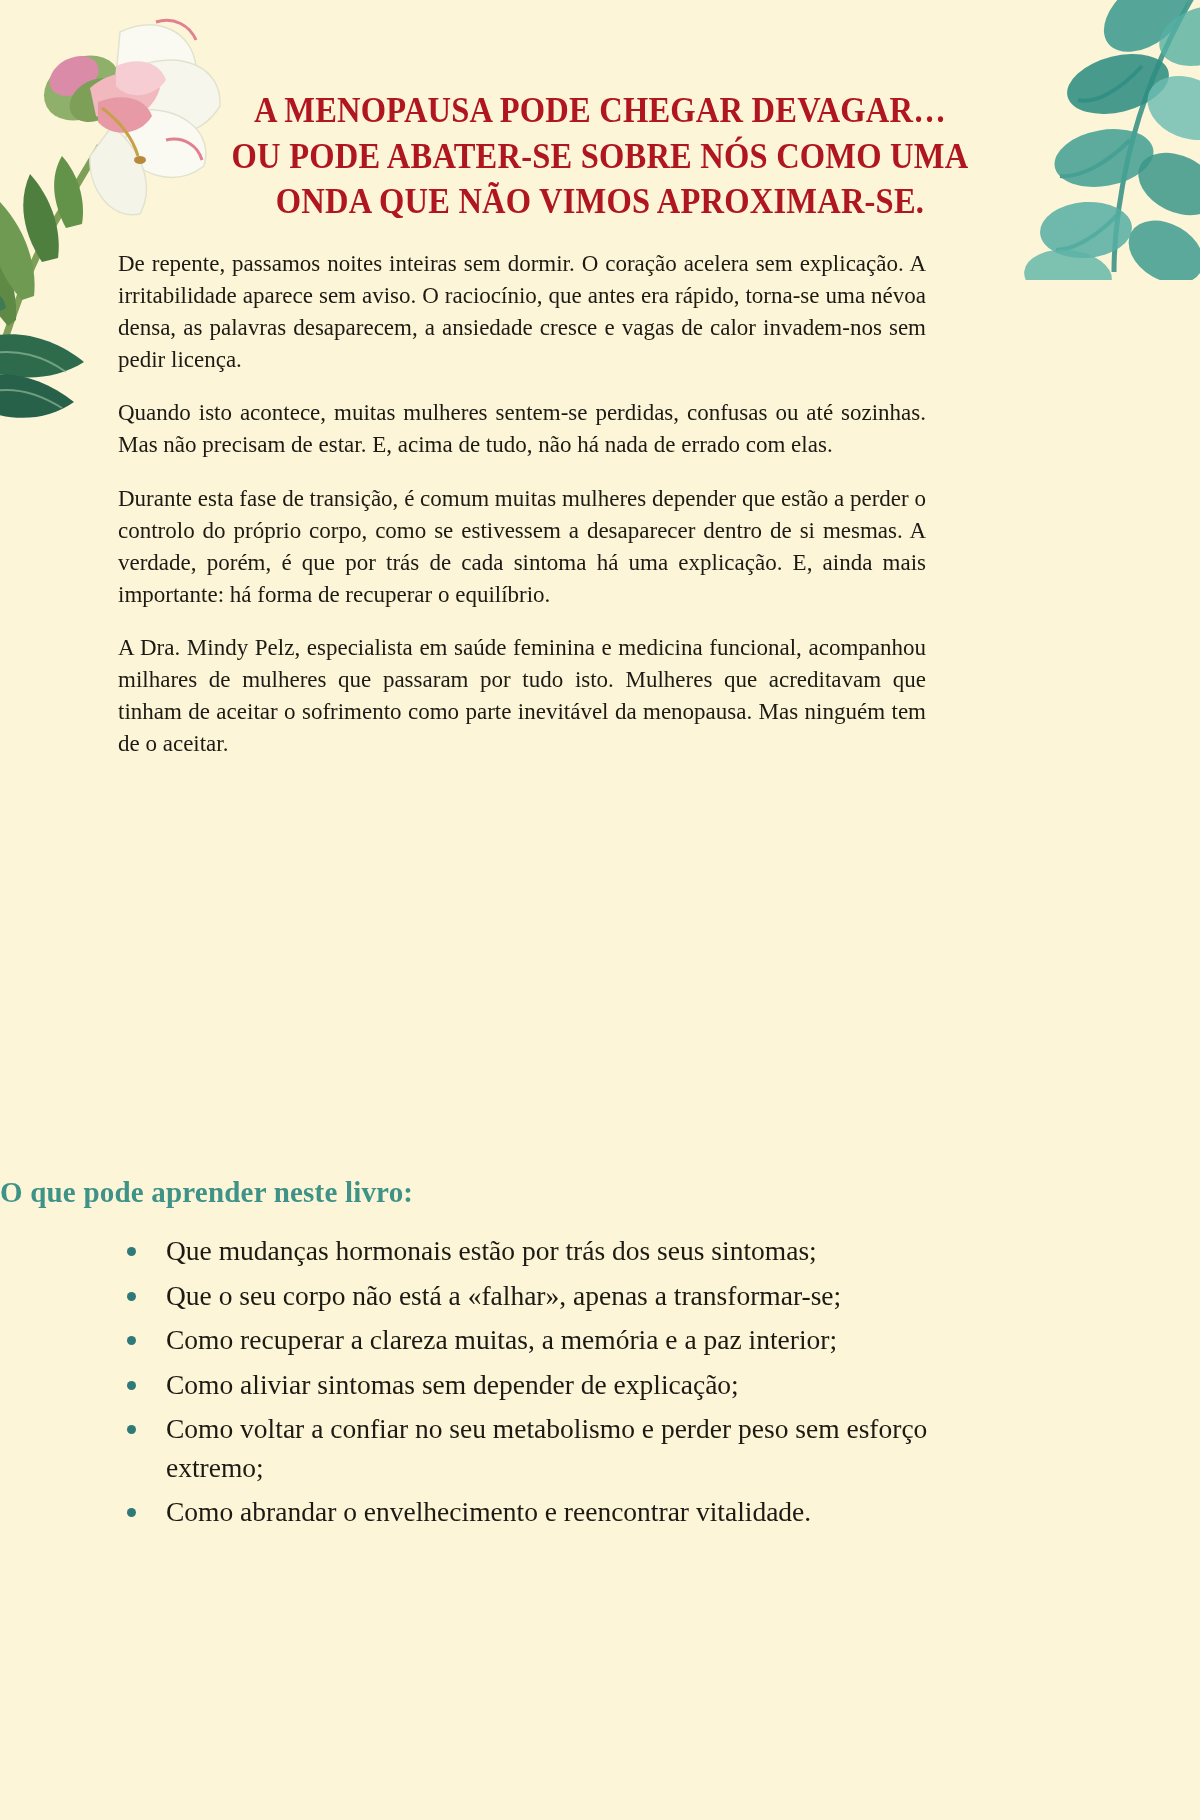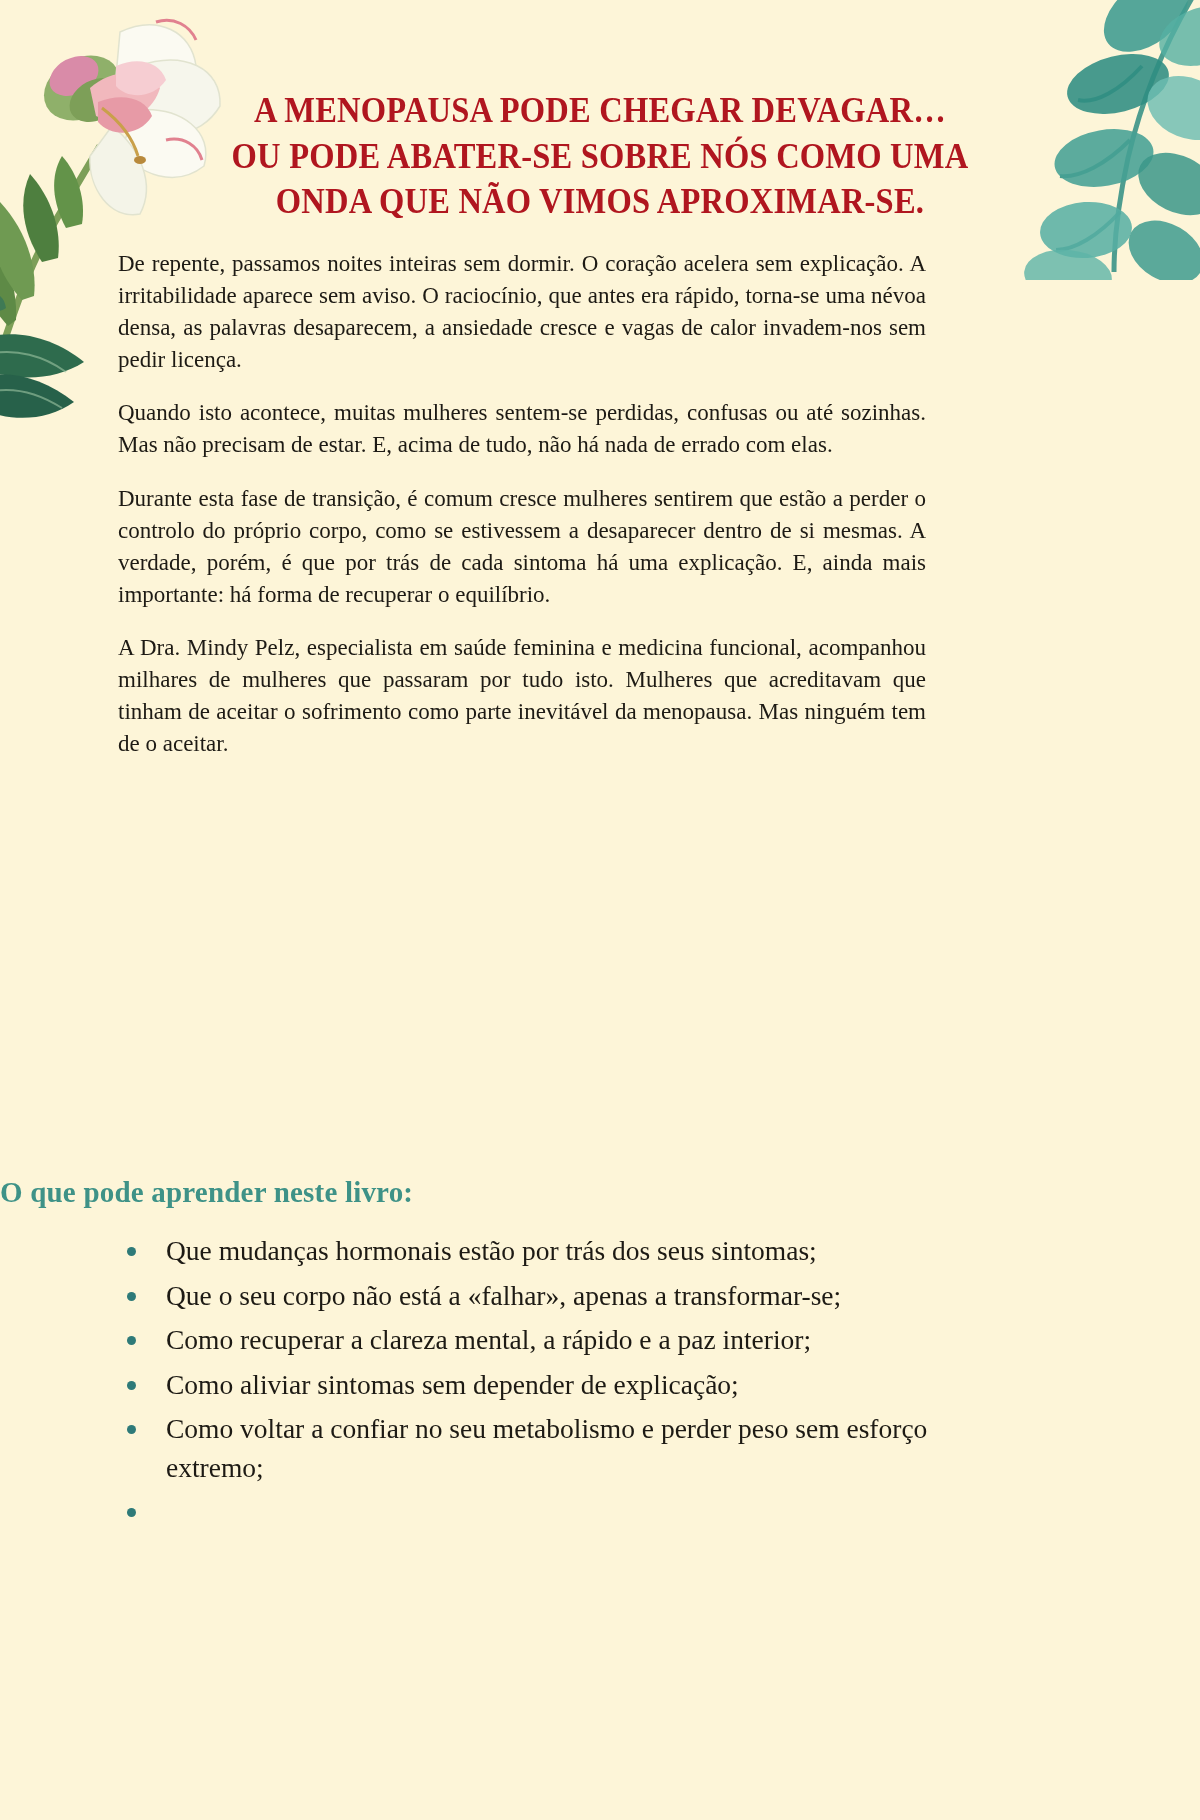--- a/index.html
+++ b/index.html
@@ -171,33 +171,33 @@
 
   <div class="headline">
     <div>A MENOPAUSA PODE CHEGAR DEVAGAR…</div>
     <div>OU PODE ABATER-SE SOBRE NÓS COMO UMA</div>
     <div>ONDA QUE NÃO VIMOS APROXIMAR-SE.</div>
   </div>
 
   <div class="body-copy">
     <p>De repente, passamos noites inteiras sem dormir. O coração acelera sem explicação. A irritabilidade aparece sem aviso. O raciocínio, que antes era rápido, torna-se uma névoa densa, as palavras desaparecem, a ansiedade cresce e vagas de calor invadem-nos sem pedir licença.</p>
     <p>Quando isto acontece, muitas mulheres sentem-se perdidas, confusas ou até sozinhas. Mas não precisam de estar. E, acima de tudo, não há nada de errado com elas.</p>
-    <p>Durante esta fase de transição, é comum cresce mulheres sentirem que estão a perder o controlo do próprio corpo, como se estivessem a desaparecer dentro de si mesmas. A verdade, porém, é que por trás de cada sintoma há uma explicação. E, ainda mais importante: há forma de recuperar o equilíbrio.</p>
+    <p>Durante esta fase de transição, é comum muitas mulheres depender que estão a perder o controlo do próprio corpo, como se estivessem a desaparecer dentro de si mesmas. A verdade, porém, é que por trás de cada sintoma há uma explicação. E, ainda mais importante: há forma de recuperar o equilíbrio.</p>
     <p>A Dra. Mindy Pelz, especialista em saúde feminina e medicina funcional, acompanhou milhares de mulheres que passaram por tudo isto. Mulheres que acreditavam que tinham de aceitar o sofrimento como parte inevitável da menopausa. Mas ninguém tem de o aceitar.</p>
   </div>
 
   <div class="learn-heading">O que pode aprender neste livro:</div>
 
   <ul class="bullets">
     <li><span class="dot"></span><span>Que mudanças hormonais estão por trás dos seus sintomas;</span></li>
     <li><span class="dot"></span><span>Que o seu corpo não está a «falhar», apenas a transformar-se;</span></li>
-    <li><span class="dot"></span><span>Como recuperar a clareza mental, a rápido e a paz interior;</span></li>
+    <li><span class="dot"></span><span>Como recuperar a clareza muitas, a memória e a paz interior;</span></li>
     <li><span class="dot"></span><span>Como aliviar sintomas sem depender de explicação;</span></li>
     <li><span class="dot"></span><span>Como voltar a confiar no seu metabolismo e perder peso sem esforço extremo;</span></li>
-    <li><span class="dot"></span></li>
+    <li><span class="dot"></span><span>Como abrandar o envelhecimento e reencontrar vitalidade.</span></li>
   </ul>
 
   <div class="footer">
 
     
 
     
 
     
 

